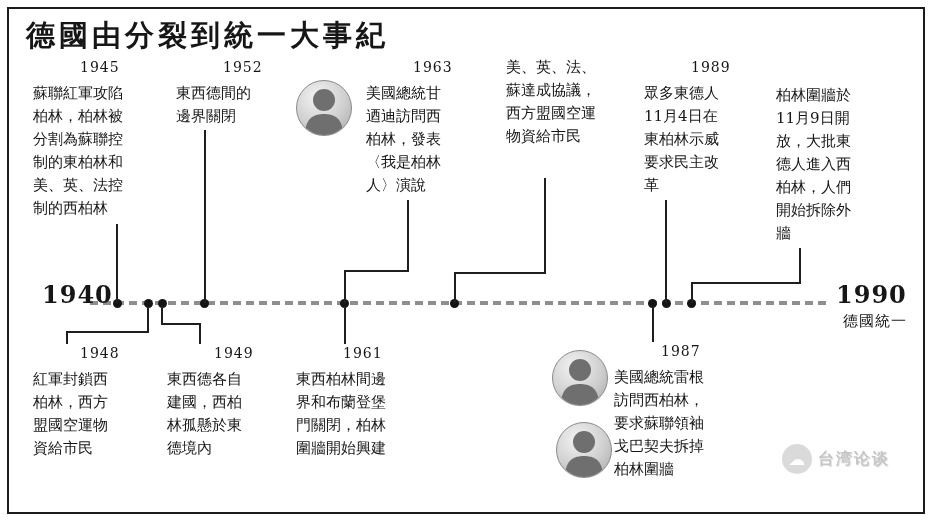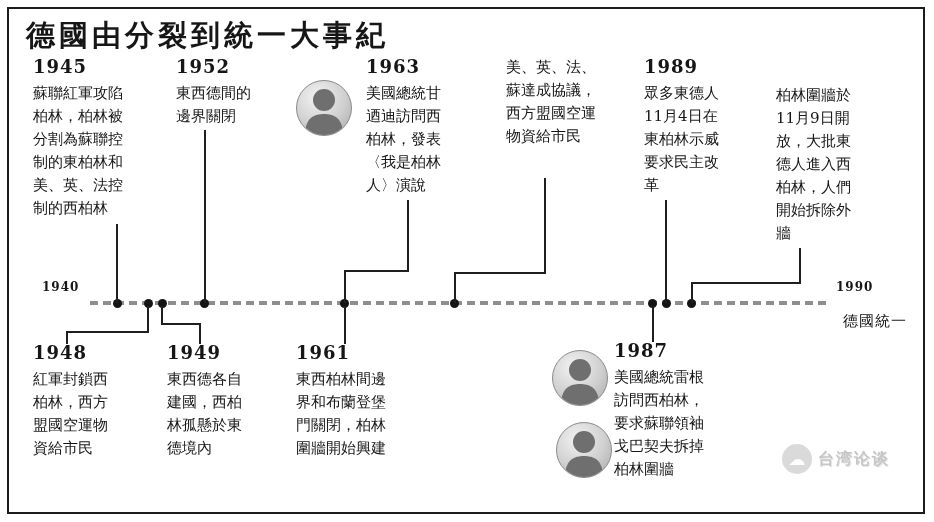--- a/index.html
+++ b/index.html
@@ -5,29 +5,29 @@
   html,body { margin:0; padding:0; background:#fff; }
   .canvas {
     position:relative; width:934px; height:522px; background:#ffffff;
     font-family:"DejaVu Serif","Liberation Serif",serif; color:#161616; overflow:hidden;
   }
   .frame { position:absolute; left:7px; top:7px; width:914px; height:503px; border:2px solid #1c1c1c; }
   .title { position:absolute; left:26px; top:16px; font-size:29px; font-weight:bold; letter-spacing:4px; }
 
   .axis { position:absolute; left:90px; top:301px; width:740px; height:4px;
           background:repeating-linear-gradient(90deg,#8e8e8e 0 8px,transparent 8px 13px); }
-  .axis-year { position:absolute; font-size:12px; font-weight:bold; letter-spacing:1px; }
+  .axis-year { position:absolute; font-size:24px; font-weight:bold; letter-spacing:1px; }
   .axis-event { position:absolute; font-size:15px; letter-spacing:1px; }
 
   .dot { position:absolute; top:299px; width:9px; height:9px; border-radius:50%; background:#141414; }
   .vl { position:absolute; width:2px; background:#1f1f1f; }
   .hl { position:absolute; height:2px; background:#1f1f1f; }
 
   .event { position:absolute; font-size:15px; line-height:23px; }
-  .event .yr { font-size:18px; font-weight:bold; letter-spacing:1px; line-height:22px; margin-bottom:4px; }
+  .event .yr { font-size:14px; font-weight:normal; letter-spacing:1px; line-height:22px; margin-bottom:4px;margin-left:47px; }
 
   .portrait { position:absolute; width:54px; height:54px; border-radius:50%;
     background:radial-gradient(circle at 38% 30%, #f3f3f3 0%, #cfcfcf 55%, #a6a6a6 100%);
     border:1px solid #8a8a8a; overflow:hidden; }
   .portrait svg { width:100%; height:100%; display:block; }
 
   .watermark { position:absolute; left:782px; top:444px; display:flex; align-items:center; gap:6px; }
   .wm-logo { width:30px; height:30px; border-radius:50%; background:#dadada; color:#ffffff;
     display:flex; align-items:center; justify-content:center; font-size:17px;
     font-family:"DejaVu Sans","Liberation Sans",sans-serif; }

